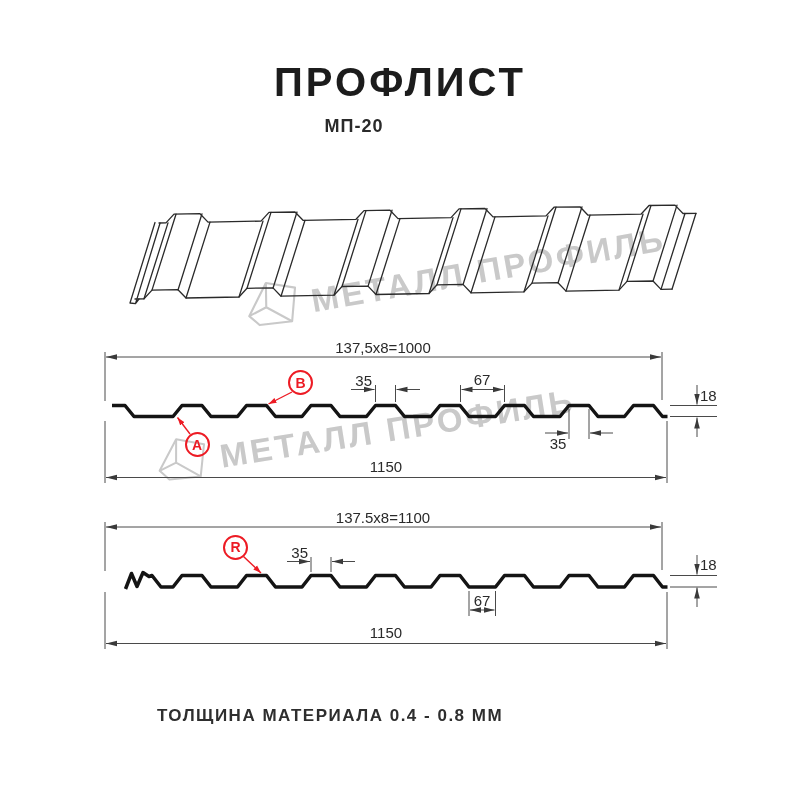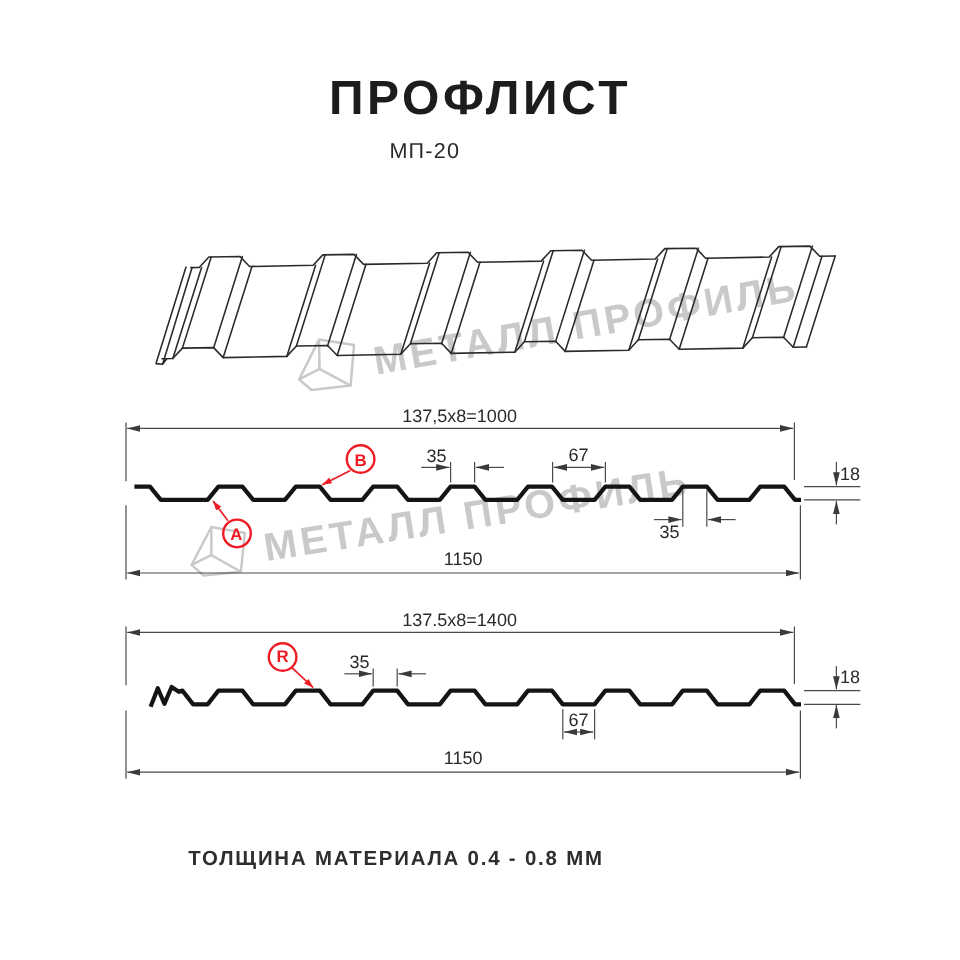--- a/index.html
+++ b/index.html
@@ -1,21 +1,21 @@
 <!DOCTYPE html>
 <html><head>
 <meta charset="utf-8">
 <style>
   html,body{margin:0;padding:0;}
   body{width:800px;height:800px;position:relative;background:#ffffff;overflow:hidden;
        font-family:"Liberation Sans", sans-serif;}
   .abs{position:absolute;}
   .title{top:60px;left:0;width:800px;text-align:center;font-size:40px;font-weight:bold;
          letter-spacing:3px;color:#1c1c1c;}
-  .subtitle{top:116px;left:0;width:708px;text-align:center;font-size:18px;font-weight:400;
+  .subtitle{top:116px;left:0;width:708px;text-align:center;font-size:18px;font-weight:700;
             letter-spacing:1px;color:#2a2a2a;}
   .footer{top:706px;left:0;width:660px;text-align:center;font-size:17px;font-weight:600;
           letter-spacing:1.5px;color:#2e2e2e;}
   .dim{font-size:15px;color:#2a2a2a;white-space:nowrap;}
   .ctr{transform:translateX(-50%);}
   .mark{width:25px;height:25px;border:2px solid #ed1b24;border-radius:50%;box-sizing:border-box;
         color:#ed1b24;font-size:14px;font-weight:600;display:flex;align-items:center;
         justify-content:center;background:transparent;line-height:1;}
   .wm{display:flex;align-items:flex-end;gap:10px;color:#c9c9c9;font-weight:bold;
       font-size:33px;letter-spacing:3px;white-space:nowrap;z-index:1;}
@@ -124,21 +124,21 @@
 <div class="abs txt dim ctr" style="left:558px;top:435px;">35</div>
 <div class="abs txt dim" style="left:700px;top:387px;">18</div>
 <div class="abs txt dim ctr" style="left:386px;top:458px;">1150</div>
 <div class="abs txt mark" style="left:184.5px;top:432px;">
   <span>A</span>
 </div>
 <div class="abs txt mark" style="left:288px;top:370px;">
   <span>B</span>
 </div>
 
-<div class="abs txt dim ctr" style="left:383px;top:509px;">137.5x8=1400</div>
+<div class="abs txt dim ctr" style="left:383px;top:509px;">137.5x8=1100</div>
 <div class="abs txt dim" style="left:282px;top:544px;width:26px;text-align:right;">35</div>
 <div class="abs txt dim ctr" style="left:482px;top:592px;">67</div>
 <div class="abs txt dim" style="left:700px;top:556px;">18</div>
 <div class="abs txt dim ctr" style="left:386px;top:624px;">1150</div>
 <div class="abs txt mark" style="left:223px;top:534.5px;">
   <span>R</span>
 </div>
 
 <div class="abs txt footer">ТОЛЩИНА МАТЕРИАЛА 0.4 - 0.8 ММ</div>
 

